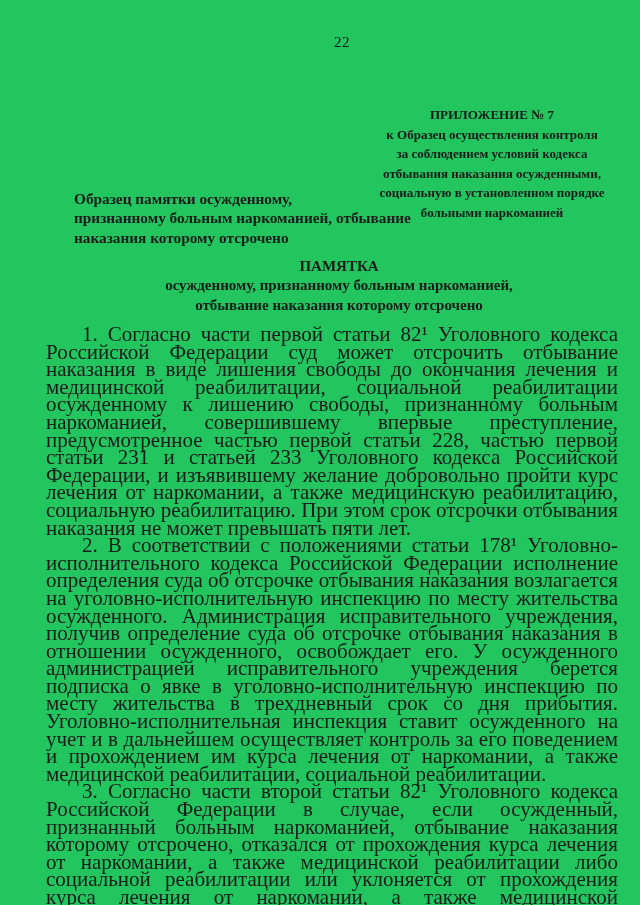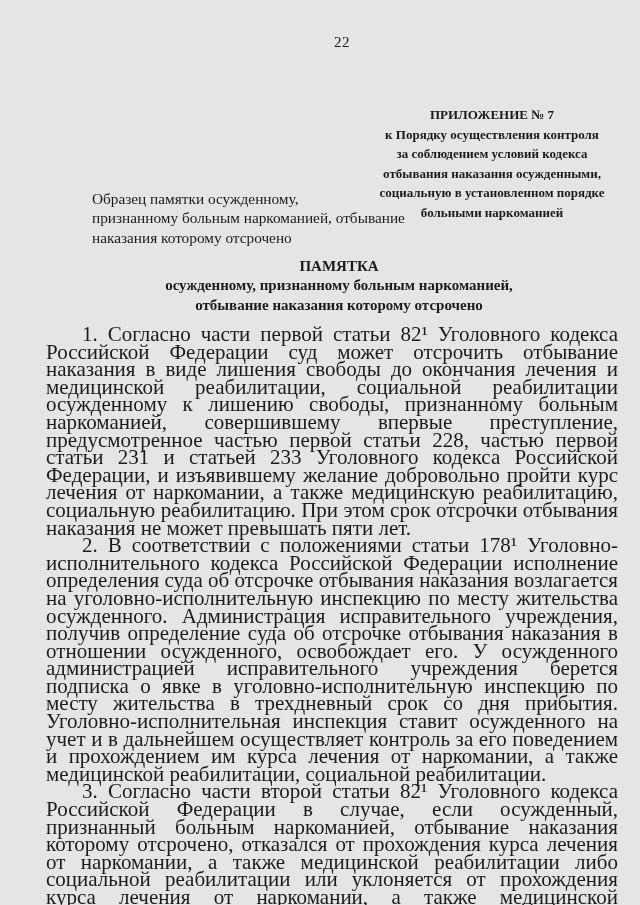--- a/index.html
+++ b/index.html
@@ -4,36 +4,36 @@
 <style>
   * { margin:0; padding:0; box-sizing:border-box; }
   html, body { width:640px; height:905px; }
   body {
     position:relative;
     background:#ffffff;
     color:#1b1b1b;
     font-family:"Liberation Serif","DejaVu Serif",serif;
     overflow:hidden;
   }
-  .page { position:absolute; inset:0; background:#e5e5e5;padding-left:25px; }
+  .page { position:absolute; inset:0; background:#22c55e;padding-left:25px; }
 
   .page-number {
     position:absolute; top:34px; left:22px; width:640px;
     text-align:center; font-size:15px; letter-spacing:0.5px;
   }
 
   .appendix {
     position:absolute; top:63px; left:347px; width:290px;
     text-align:center; font-weight:bold;
     font-size:13px; line-height:19.6px;margin-top:42px;
   }
 
   .sample-note {
-    position:absolute; top:189px; left:92px; width:430px;
-    font-weight:normal; font-size:15.3px; line-height:19.3px;
+    position:absolute; top:189px; left:74px; width:430px;
+    font-weight:bold; font-size:15.3px; line-height:19.3px;
   }
 
   .memo-title {
     position:absolute; top:257px; left:53px; width:572px;
     text-align:center; font-weight:bold;
     font-size:15px; line-height:19.3px;
   }
 
   .memo-body {
     position:absolute; top:326px; left:46px; width:572px;
@@ -44,21 +44,21 @@
 </style>
 </head>
 <body>
 
 <div class="page">
 
   <div class="page-number">22</div>
 
   <div class="appendix">
     <div>ПРИЛОЖЕНИЕ № 7</div>
-    <div>к Порядку осуществления контроля</div>
+    <div>к Образец осуществления контроля</div>
     <div>за соблюдением условий кодекса</div>
     <div>отбывания наказания осужденными,</div>
     <div>социальную в установленном порядке</div>
     <div>больными наркоманией</div>
   </div>
 
   <div class="sample-note">
     <div>Образец памятки осужденному,</div>
     <div>признанному больным наркоманией, отбывание</div>
     <div>наказания которому отсрочено</div>

